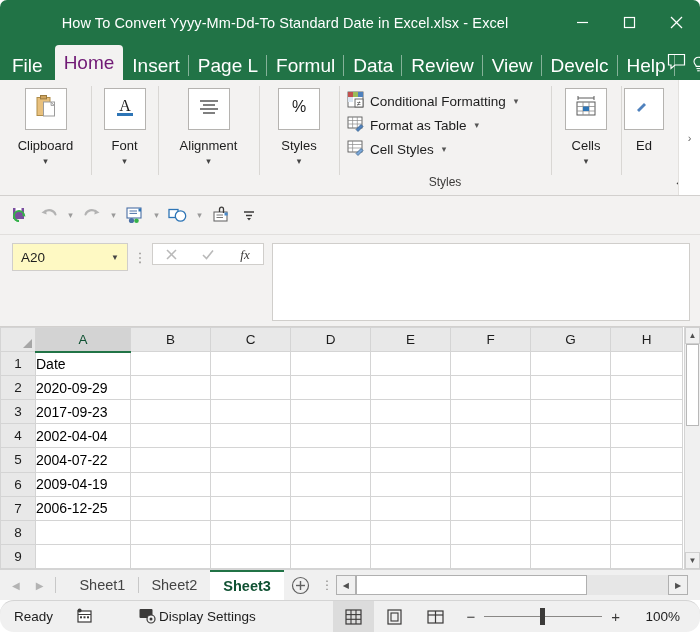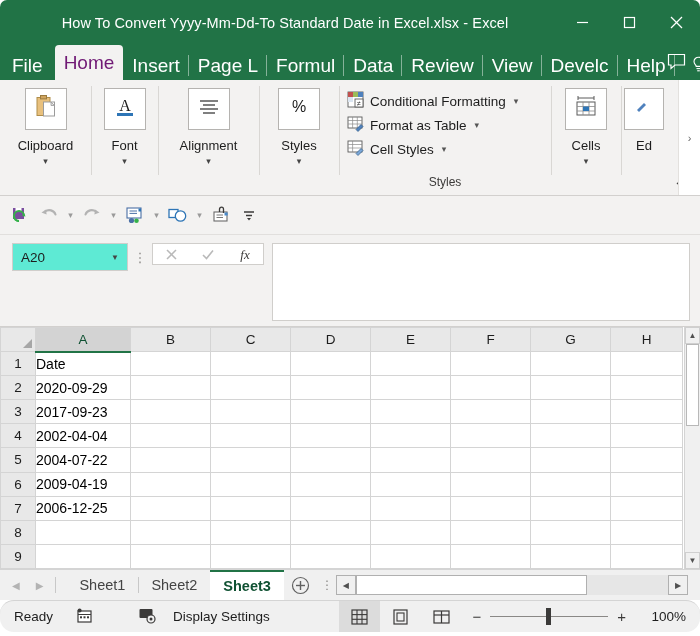--- a/index.html
+++ b/index.html
@@ -202,21 +202,21 @@
     height: 92px;
     background: #f3f2f1;
     display: flex;
     align-items: flex-start;
     padding: 8px 10px 0 12px;
     box-sizing: border-box;
     border-bottom: 1px solid #d2d0ce;
   }
   .namebox {
     width: 116px; height: 28px;
-    background: #5eead4;
+    background: #fef9c3;
     border: 1px solid #d0cecb;
     display: flex; align-items: center;
     padding: 0 8px;
     font-size: 13.5px;
     color: #1d1d1d;
     box-sizing: border-box;
     justify-content: space-between;
   }
   .namebox .caret { font-size: 8px; color: #444; }
   .fbar-grip {
@@ -419,21 +419,21 @@
     font-size: 13.5px;
     color: #1d1d1d;
     border-bottom-left-radius: 6px;
     border-bottom-right-radius: 6px;
     border-radius: 14px;
   }
   .sb-ready { padding-left: 14px; }
   .sb-rec { margin-left: 22px; display: flex; align-items: center; }
   .sb-display {
     margin-left: 44px;
-    display: flex; align-items: center; gap: 16px;
+    display: flex; align-items: center; gap: 2px;
   }
   .sb-spacer { flex: 1; }
   .view-btns { display: flex; align-items: center; }
   .view-btn {
     width: 41px; height: 31px;
     display: flex; align-items: center; justify-content: center;
     color: #3b3a39;
   }
   .view-btn.active { background: #dcdcdc; }
   .zoom-area {
@@ -449,21 +449,21 @@
   }
   .zoom-thumb {
     position: absolute;
     left: 56px; top: -8px;
     width: 5px; height: 17px;
     background: #3b3a39;
   }
   .zoom-pct {
     width: 52px;
     text-align: right;
-    padding-right: 14px;
+    padding-right: 20px;
     font-size: 13.5px;
     color: #1d1d1d;
   }
   .zsign { font-size: 15px; line-height: 1; }
 </style>
 </head>
 <body>
 
 <div class="titlebar">
   <div class="title-text">How To Convert Yyyy-Mm-Dd-To Standard Date in Excel.xlsx  -  Excel</div>

